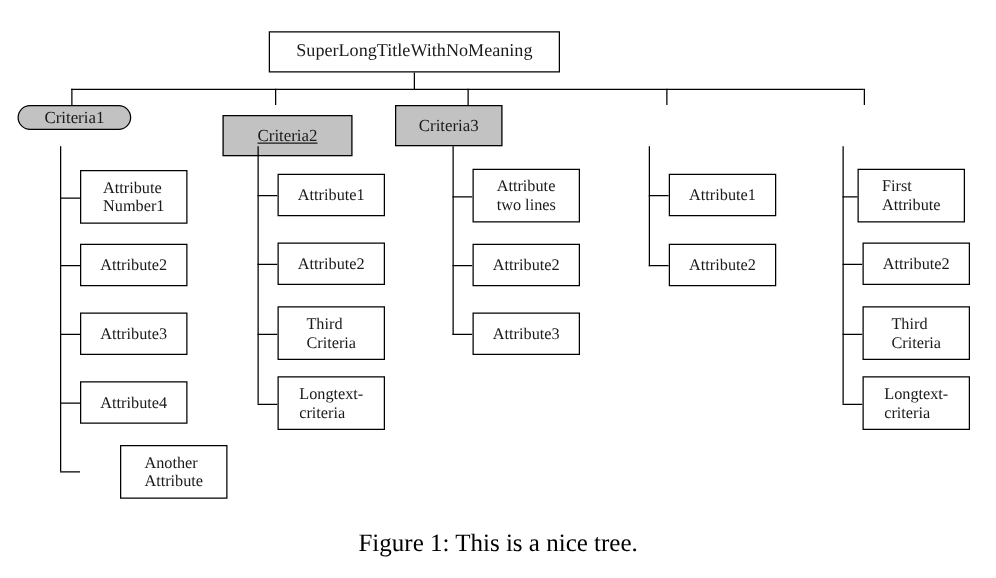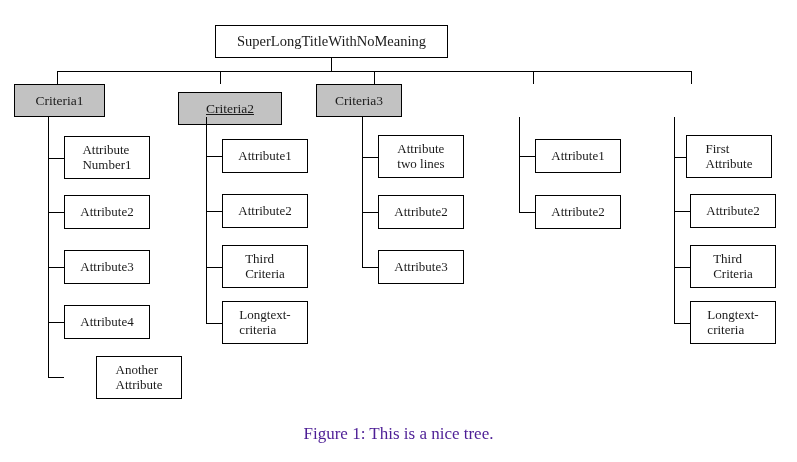--- a/index.html
+++ b/index.html
@@ -41,22 +41,22 @@
     position: absolute;
     background: #000000;
   }
   .hline { height: 1px; }
   .vline { width: 1px; }
   .caption {
     position: absolute;
     left: 0;
     width: 797px;
     text-align: center;
-    font-size: 17px;
-    color: #4c1d95;
+    font-size: 20px;
+    color: #000000;
     font-family: "Liberation Serif", "DejaVu Serif", serif;
   }
 </style>
 </head>
 <body>
 
 <div id="page">
 
   <div class="node root" style="left:215px; top:25px; width:233px; height:33px;">
     <span>SuperLongTitleWithNoMeaning</span>
@@ -65,21 +65,21 @@
   <div class="line vline" style="left:331px; top:58px; height:14px;"></div>
 
   <div class="line hline" style="left:57px; top:71px; width:634px;"></div>
 
   <div class="line vline" style="left:57px; top:71px; height:13px;"></div>
   <div class="line vline" style="left:220px; top:71px; height:13px;"></div>
   <div class="line vline" style="left:374px; top:71px; height:13px;"></div>
   <div class="line vline" style="left:533px; top:71px; height:13px;"></div>
   <div class="line vline" style="left:691px; top:71px; height:13px;"></div>
 
-  <div class="node criteria" style="left:14px; top:84px; width:91px; height:33px;">
+  <div class="node criteria" style="left:14px; top:84px; width:91px; height:20px;border-radius:10px;">
     <span>Criteria1</span>
   </div>
   <div class="line vline" style="left:48px; top:117px; height:260px;"></div>
 
   <div class="line hline" style="left:48px; top:158px; width:16px;"></div>
   <div class="node attr" style="left:64px; top:136px; width:86px; height:43px;">
     <span>Attribute
 Number1</span>
   </div>
 

